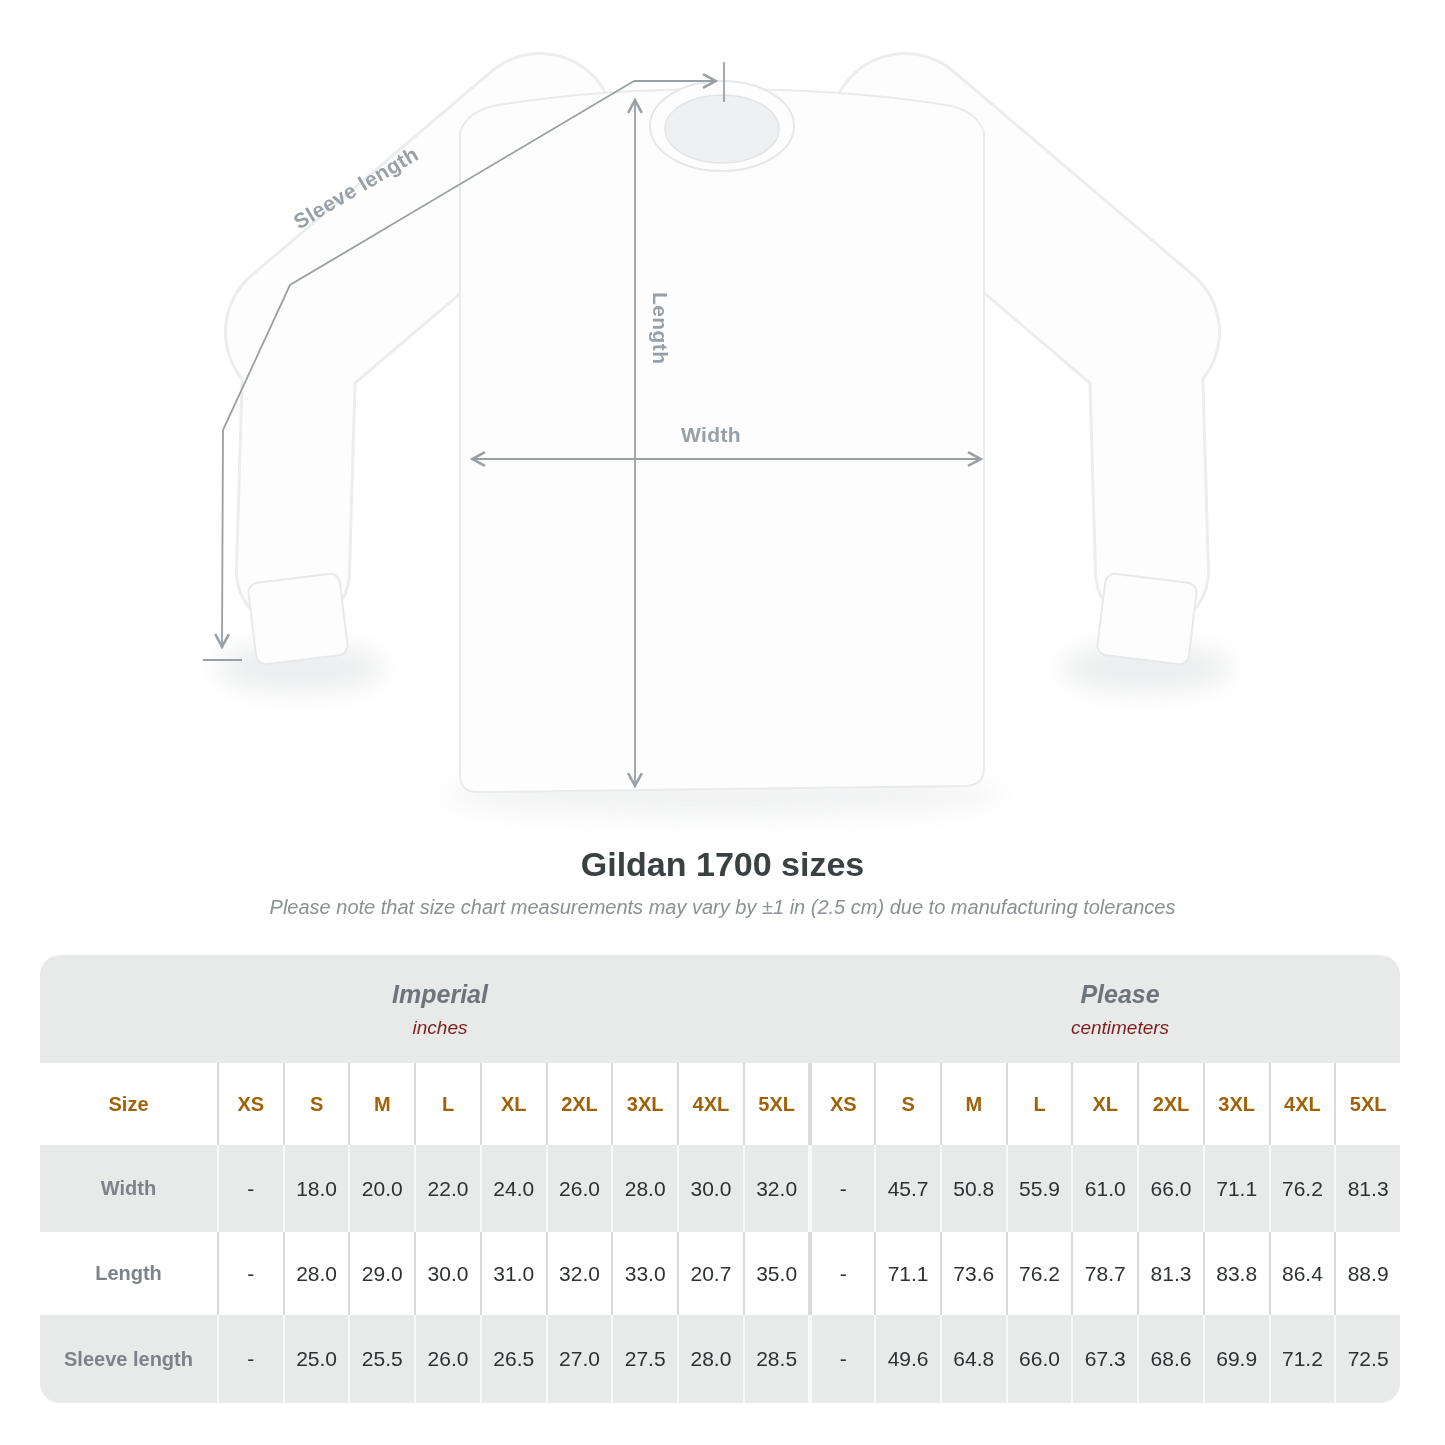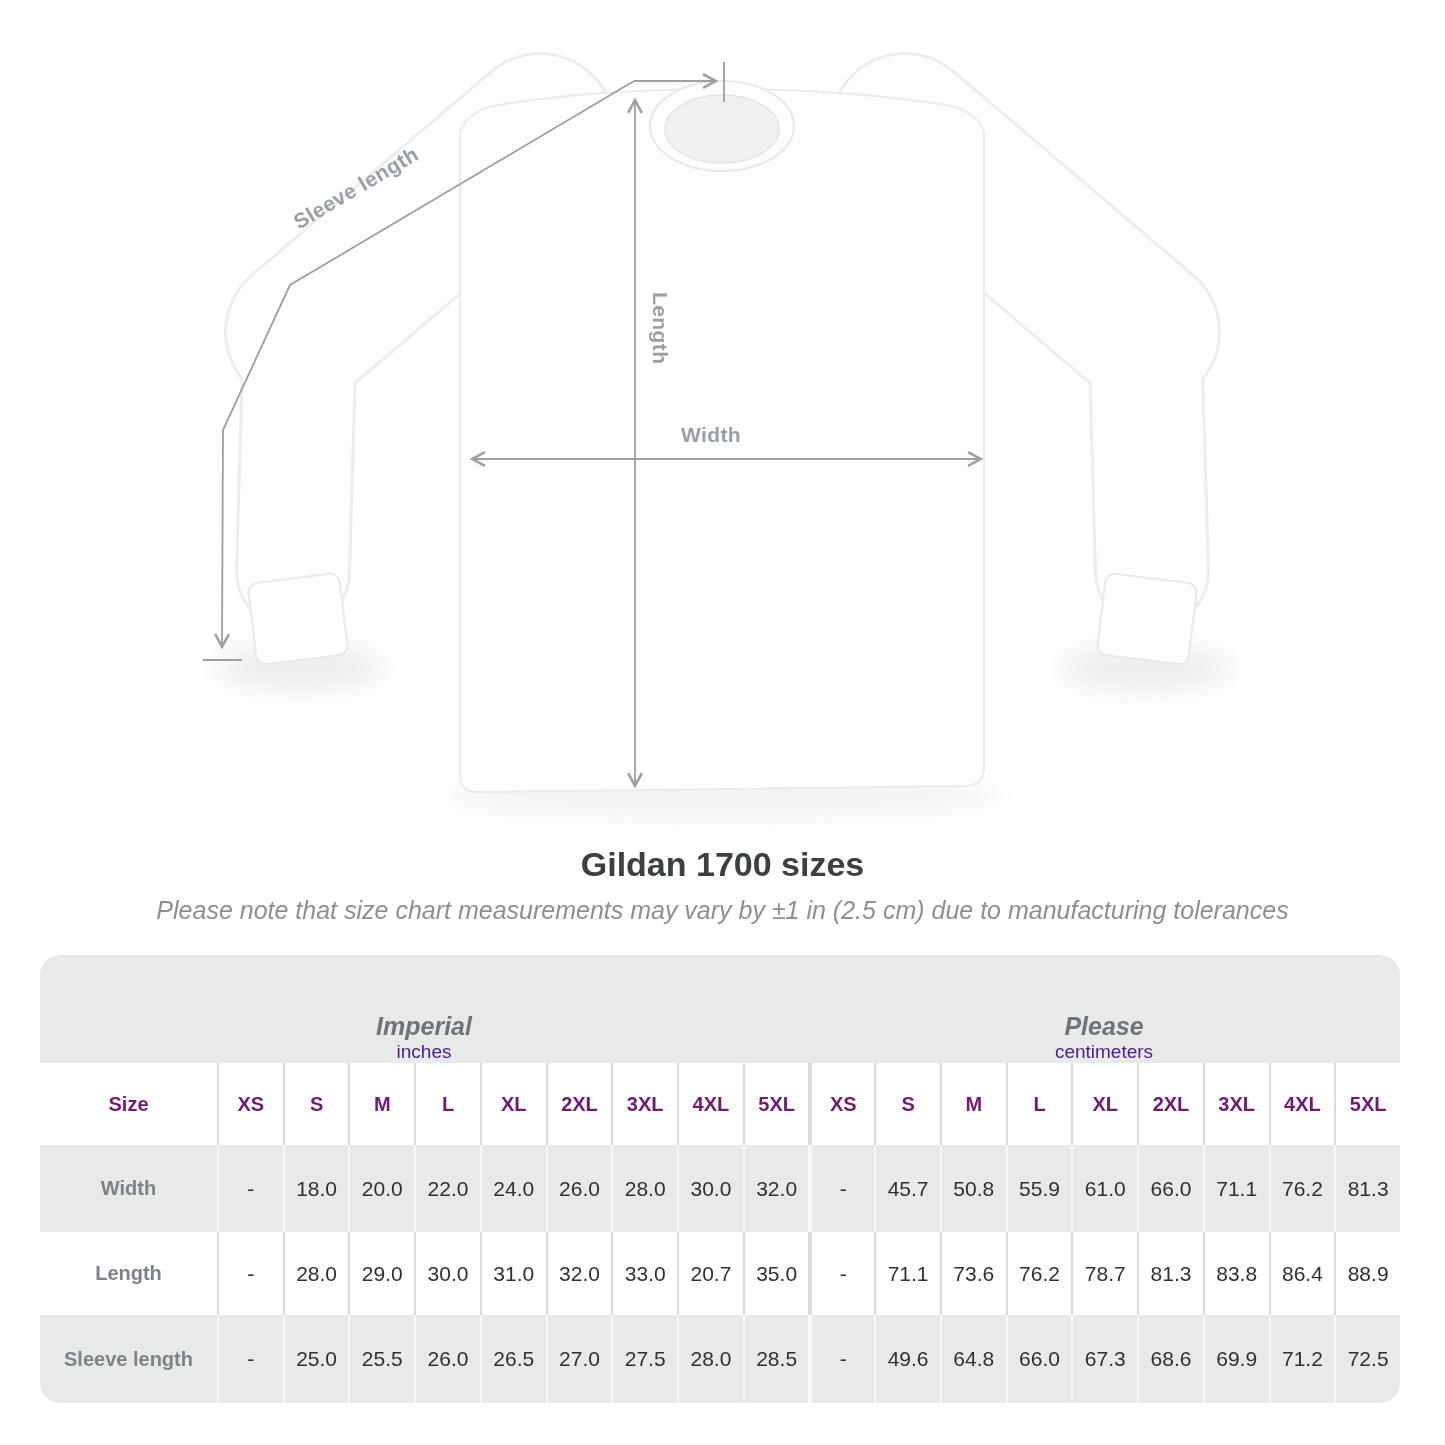--- a/index.html
+++ b/index.html
@@ -10,45 +10,45 @@
   .diagram{position:absolute;left:0;top:0;width:1445px;height:835px;}
   .diagram svg{display:block;}
   .diaglabel{position:absolute;font-weight:bold;color:#98a0a6;font-size:21px;letter-spacing:.4px;}
   .lbl-sleeve{left:243px;top:176px;width:226px;text-align:center;transform:rotate(-30.5deg);}
   .lbl-length{left:648px;top:292px;writing-mode:vertical-rl;}
   .lbl-width{left:631px;top:423px;width:160px;text-align:center;}
 
   
   .heading{position:absolute;left:0;top:846px;width:1445px;text-align:center;}
   .title{font-size:34px;font-weight:bold;color:#3b4043;line-height:1.1;}
-  .subtitle{font-size:25px;font-style:italic;color:#8a9093;margin-top:13px;}
+  .subtitle{font-size:20px;font-style:italic;color:#8a9093;margin-top:13px;}
 
   
   .sizetable{position:absolute;left:40px;top:955px;width:1360px;border-radius:20px;
              overflow:hidden;background:#ffffff;}
   .band{display:flex;height:108px;background:#e8e9e9;}
-  .bandhalf{display:flex;flex-direction:column;align-items:center;justify-content:flex-end;gap:0;}
+  .bandhalf{display:flex;flex-direction:column;align-items:center;justify-content:center;gap:8px;padding-left:16px;}
   .bh-imp{width:768px;}
   .bh-met{flex:1;}
   .bandname{font-size:25px;font-weight:bold;font-style:italic;color:#6e747a;}
-  .bandunit{font-size:19px;color:#4c1d95;}
+  .bandunit{font-size:19px;font-style:italic;color:#7f1d1d;}
 
   .trow{display:grid;grid-template-columns:177px repeat(18,1fr);}
   .trow.white{background:#ffffff;--sep:#d9dadb;}
   .trow.gray{background:#e8e9e9;--sep:#f7f8f8;}
   .r-size{height:82px;}
   .r-width{height:87px;}
   .r-length{height:83px;}
   .r-sleeve{height:88px;}
 
   .cell{display:flex;align-items:center;justify-content:center;
         font-size:21px;color:#2e3133;}
   .cell.bl{border-left:2px solid var(--sep);}
   .cell.sec{border-left-width:4px;}
-  .hd{font-weight:bold;color:#701a75;font-size:20px;}
+  .hd{font-weight:bold;color:#a16207;font-size:20px;}
   .rowlabel{font-weight:bold;color:#7d8388;font-size:20px;}
 </style>
 </head>
 <body>
 
 <div class="page">
 
   <div class="diagram">
     <svg width="1445" height="835" viewBox="0 0 1445 835">
       <defs>

